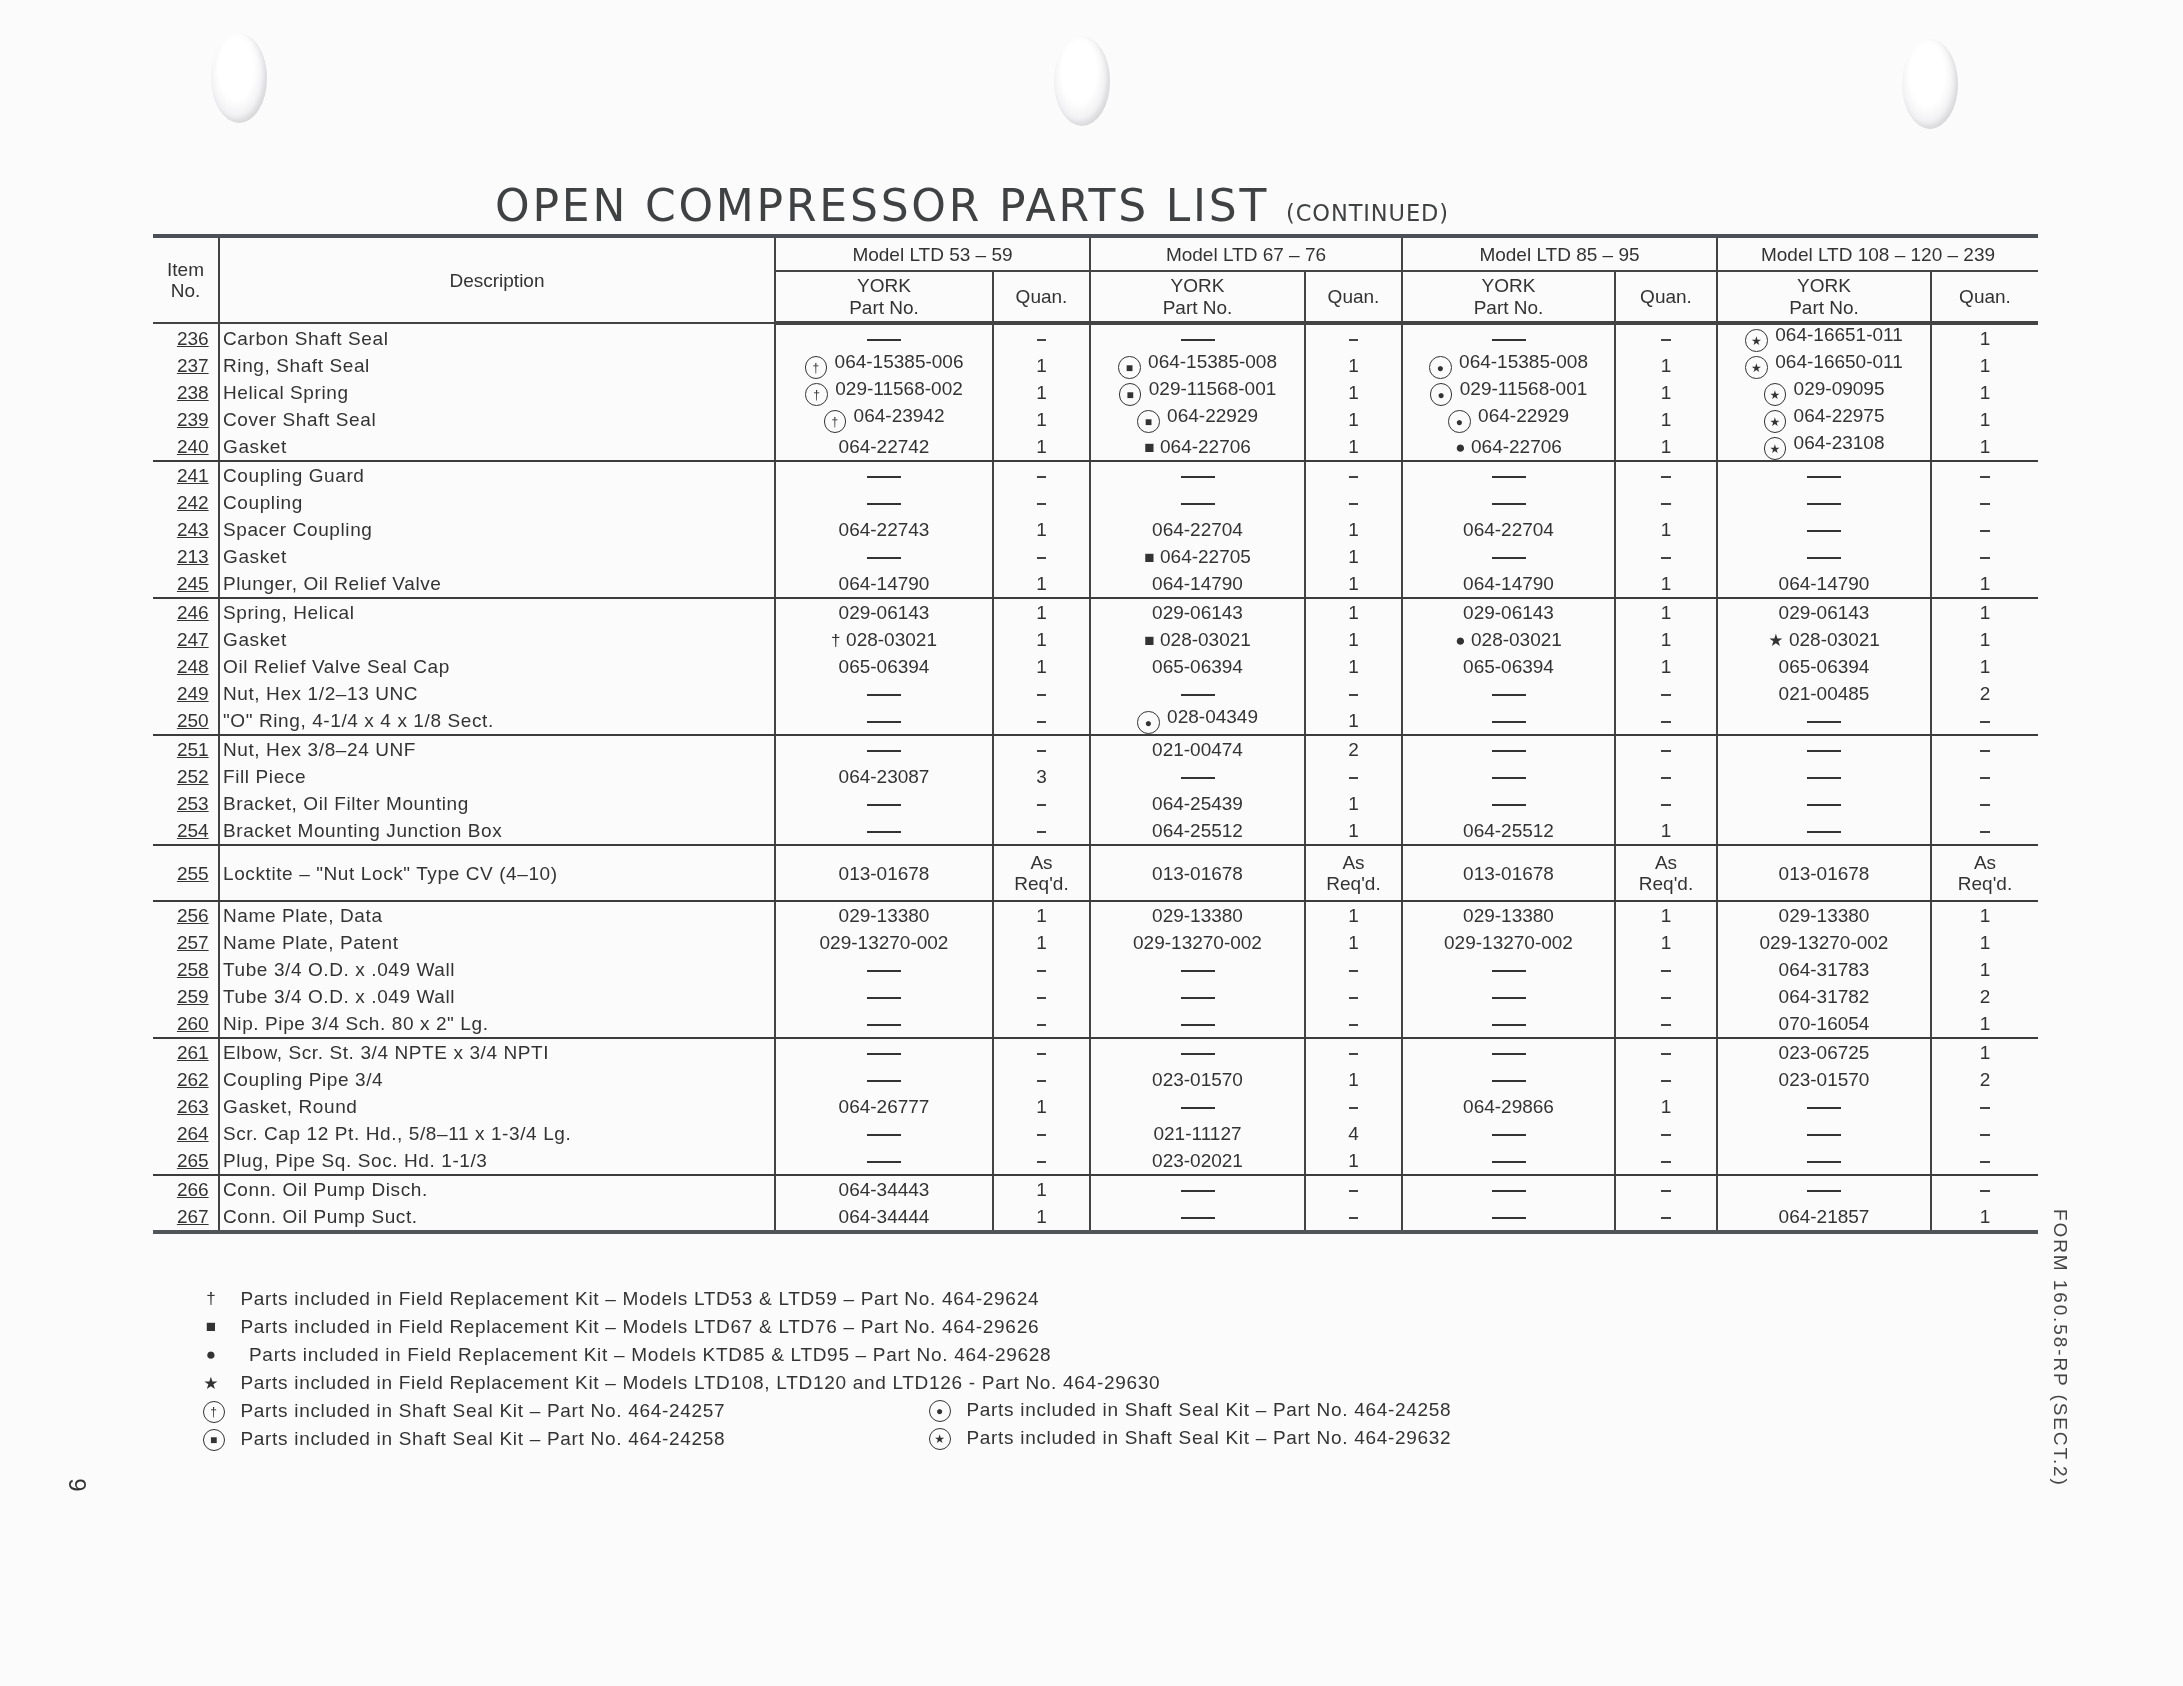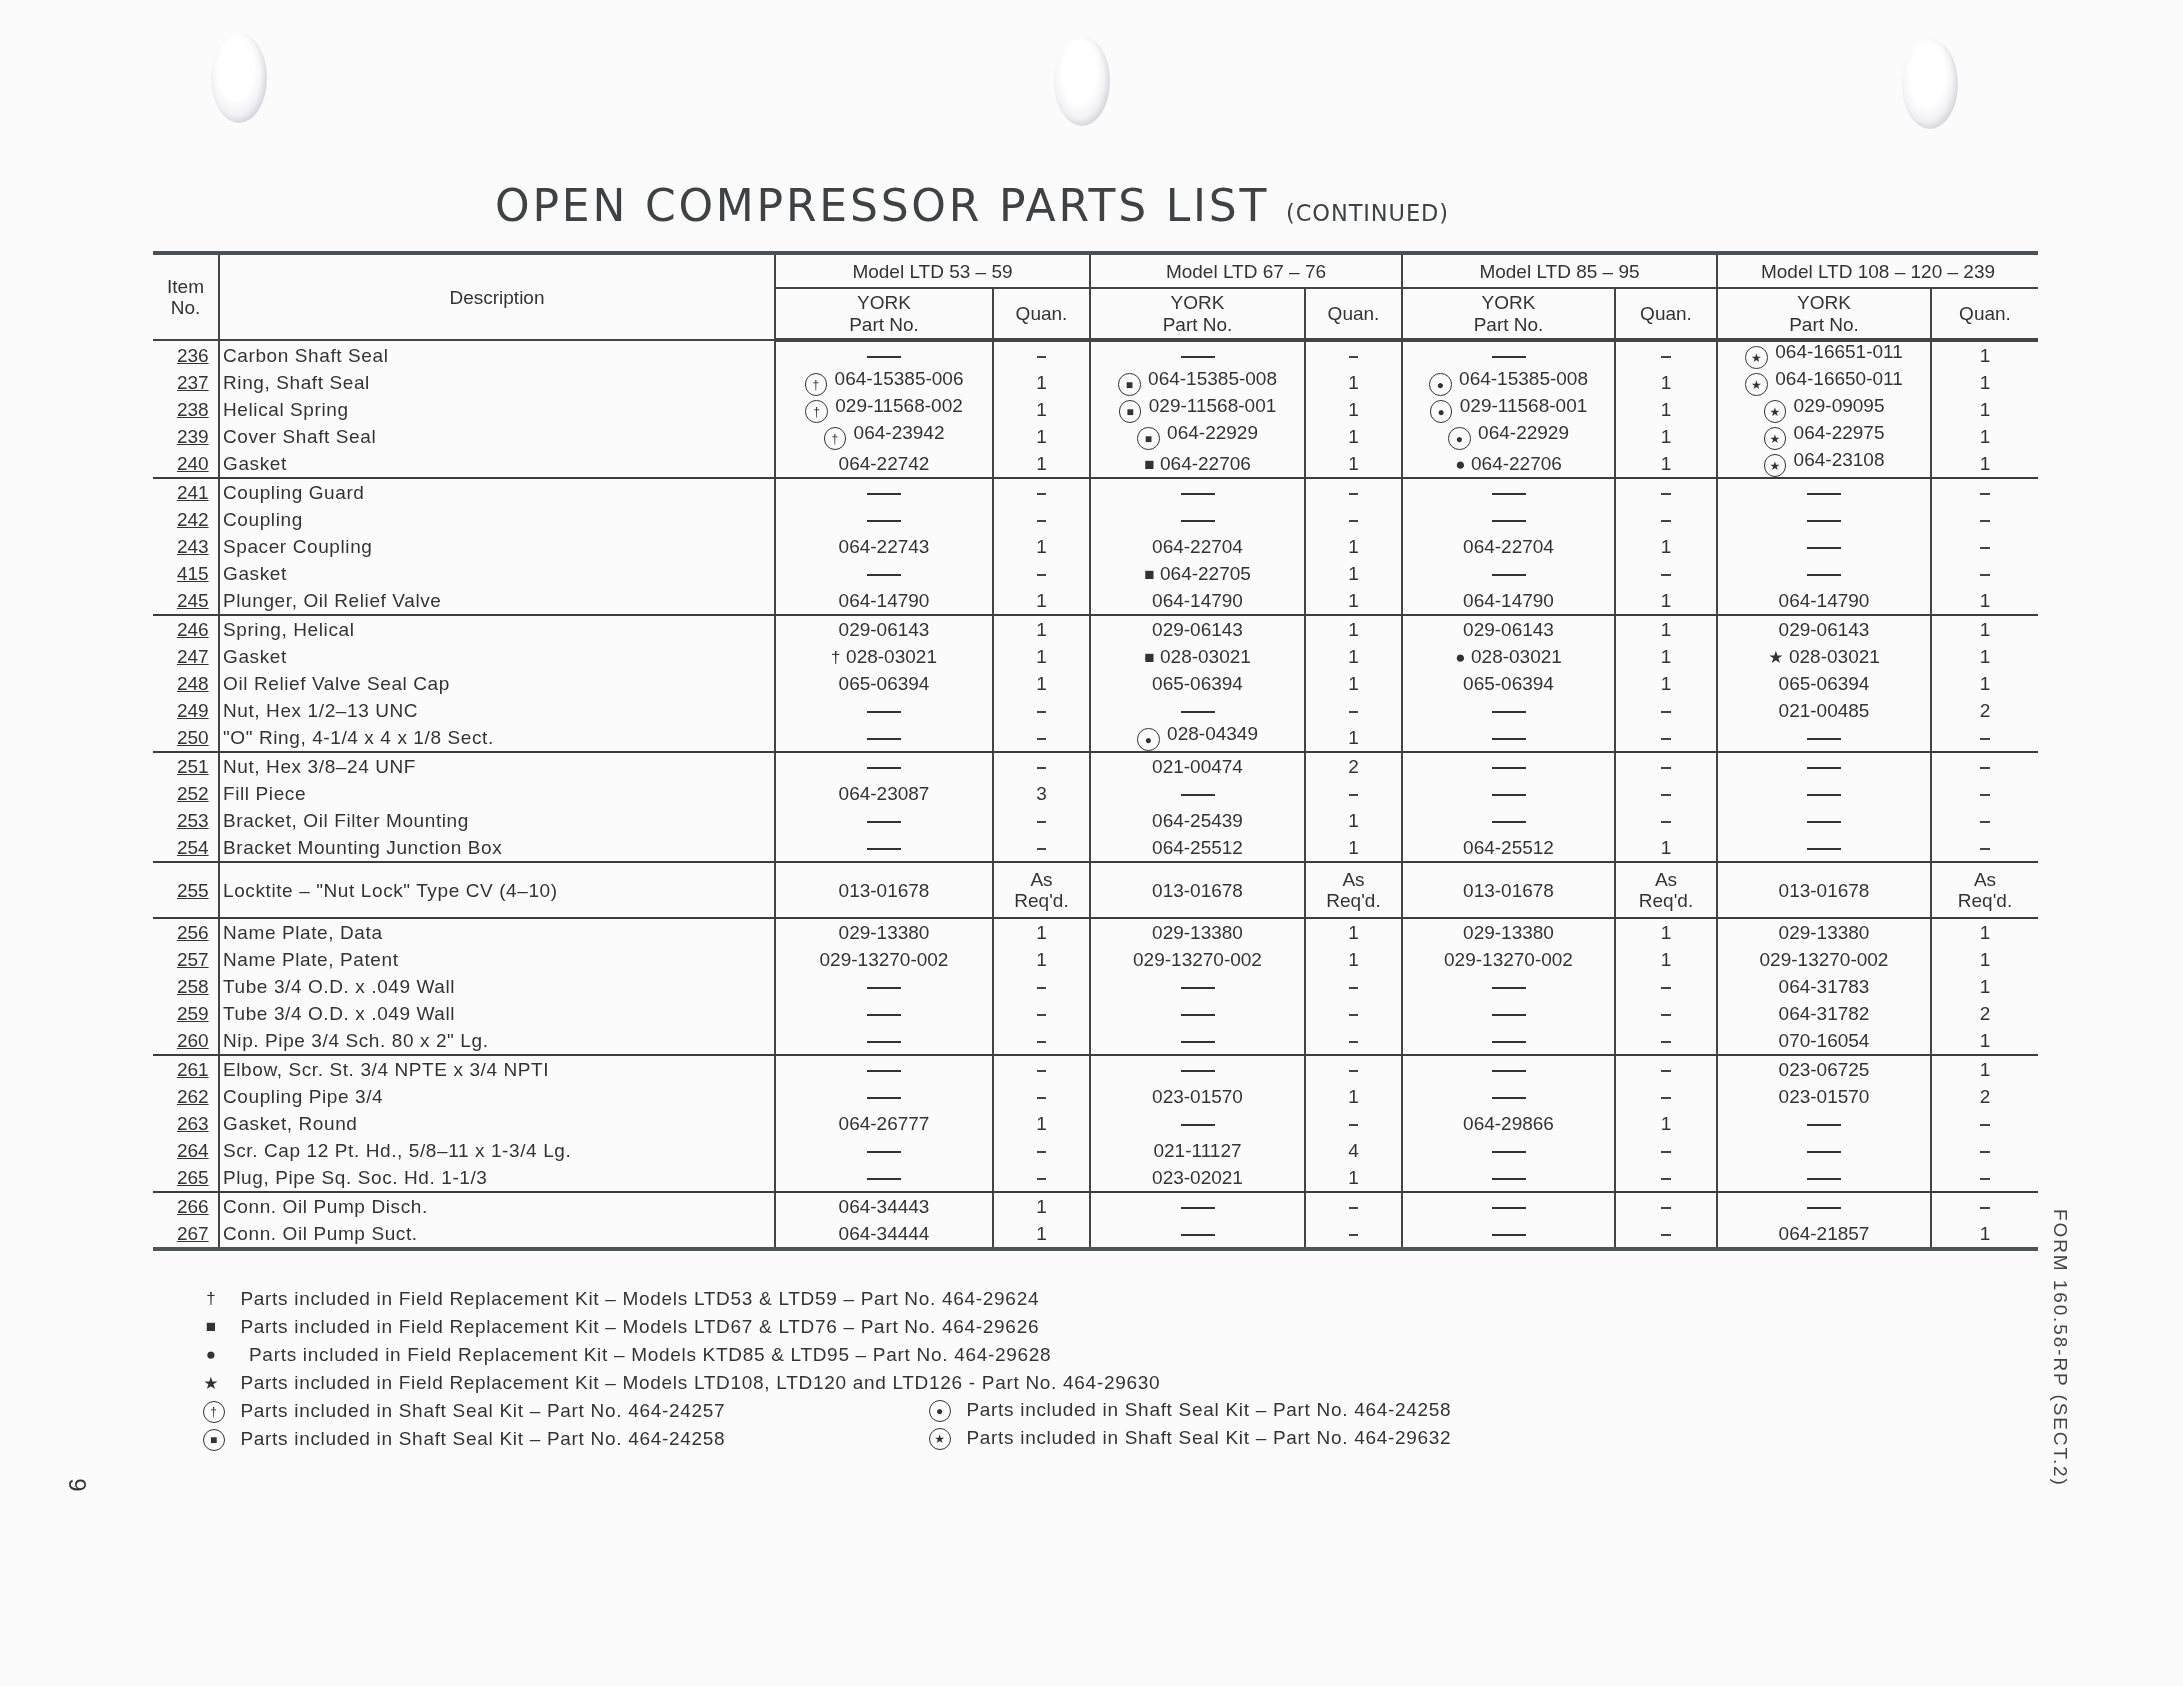--- a/index.html
+++ b/index.html
@@ -7,21 +7,21 @@
     width:2183px; height:1686px; position:relative; overflow:hidden;
     background:#fbfbfb; color:#2e2e2e;
     font-family:"Liberation Sans", "DejaVu Sans", sans-serif;
   }
   .hole { position:absolute; width:56px; height:90px; border-radius:50%;
     background:radial-gradient(ellipse at 45% 40%, #ffffff 40%, #ececef 70%, #d8d8dd 100%);
     box-shadow: inset -2.8px -3.7px 5.6px rgba(0,0,0,0.08); }
   .title { position:absolute; left:0; width:1944px; top:180px; text-align:center;
     font-family:"DejaVu Sans", sans-serif; font-size:44px; letter-spacing:2.8px; color:#3f4142; }
   .title .cont { font-size:22.5px; letter-spacing:0.9px; }
-  table.parts { position:absolute; left:153px; top:251px; width:1885px;
+  table.parts { position:absolute; left:153px; top:234px; width:1885px;
     border-collapse:collapse; table-layout:fixed; font-size:19px; }
   table.parts td, table.parts th { padding:0; font-weight:normal; line-height:1; }
   table.parts th { border-left:2.8px solid #444; font-size:19px; color:#333; }
   table.parts th.first { border-left:none; }
   thead tr.r1 th { height:32px; border-top:4.7px solid #4a5055; border-bottom:2.8px solid #444; }
   thead tr.r2 th { height:49px; border-bottom:4.7px solid #444; }
   thead th.item, thead th.desc { border-top:4.7px solid #4a5055; }
   .stack { display:block; line-height:21.5px; }
   tbody td { height:27px; border-left:2.8px solid #444; text-align:center; white-space:nowrap; color:#333; }
   tbody td.itm { border-left:none; text-align:right; padding-right:9.4px;text-decoration:underline; }
@@ -198,21 +198,21 @@
         <td><span>064-22743</span></td>
         <td class="q">1</td>
         <td><span>064-22704</span></td>
         <td class="q">1</td>
         <td><span>064-22704</span></td>
         <td class="q">1</td>
         <td><span class="dash"></span></td>
         <td class="q"><span class="qdash"></span></td>
       </tr>
       <tr>
-        <td class="itm">415</td>
+        <td class="itm">213</td>
         <td class="dsc">Gasket</td>
         <td><span class="dash"></span></td>
         <td class="q"><span class="qdash"></span></td>
         <td><span class="sym">■</span><span>064-22705</span></td>
         <td class="q">1</td>
         <td><span class="dash"></span></td>
         <td class="q"><span class="qdash"></span></td>
         <td><span class="dash"></span></td>
         <td class="q"><span class="qdash"></span></td>
       </tr>

